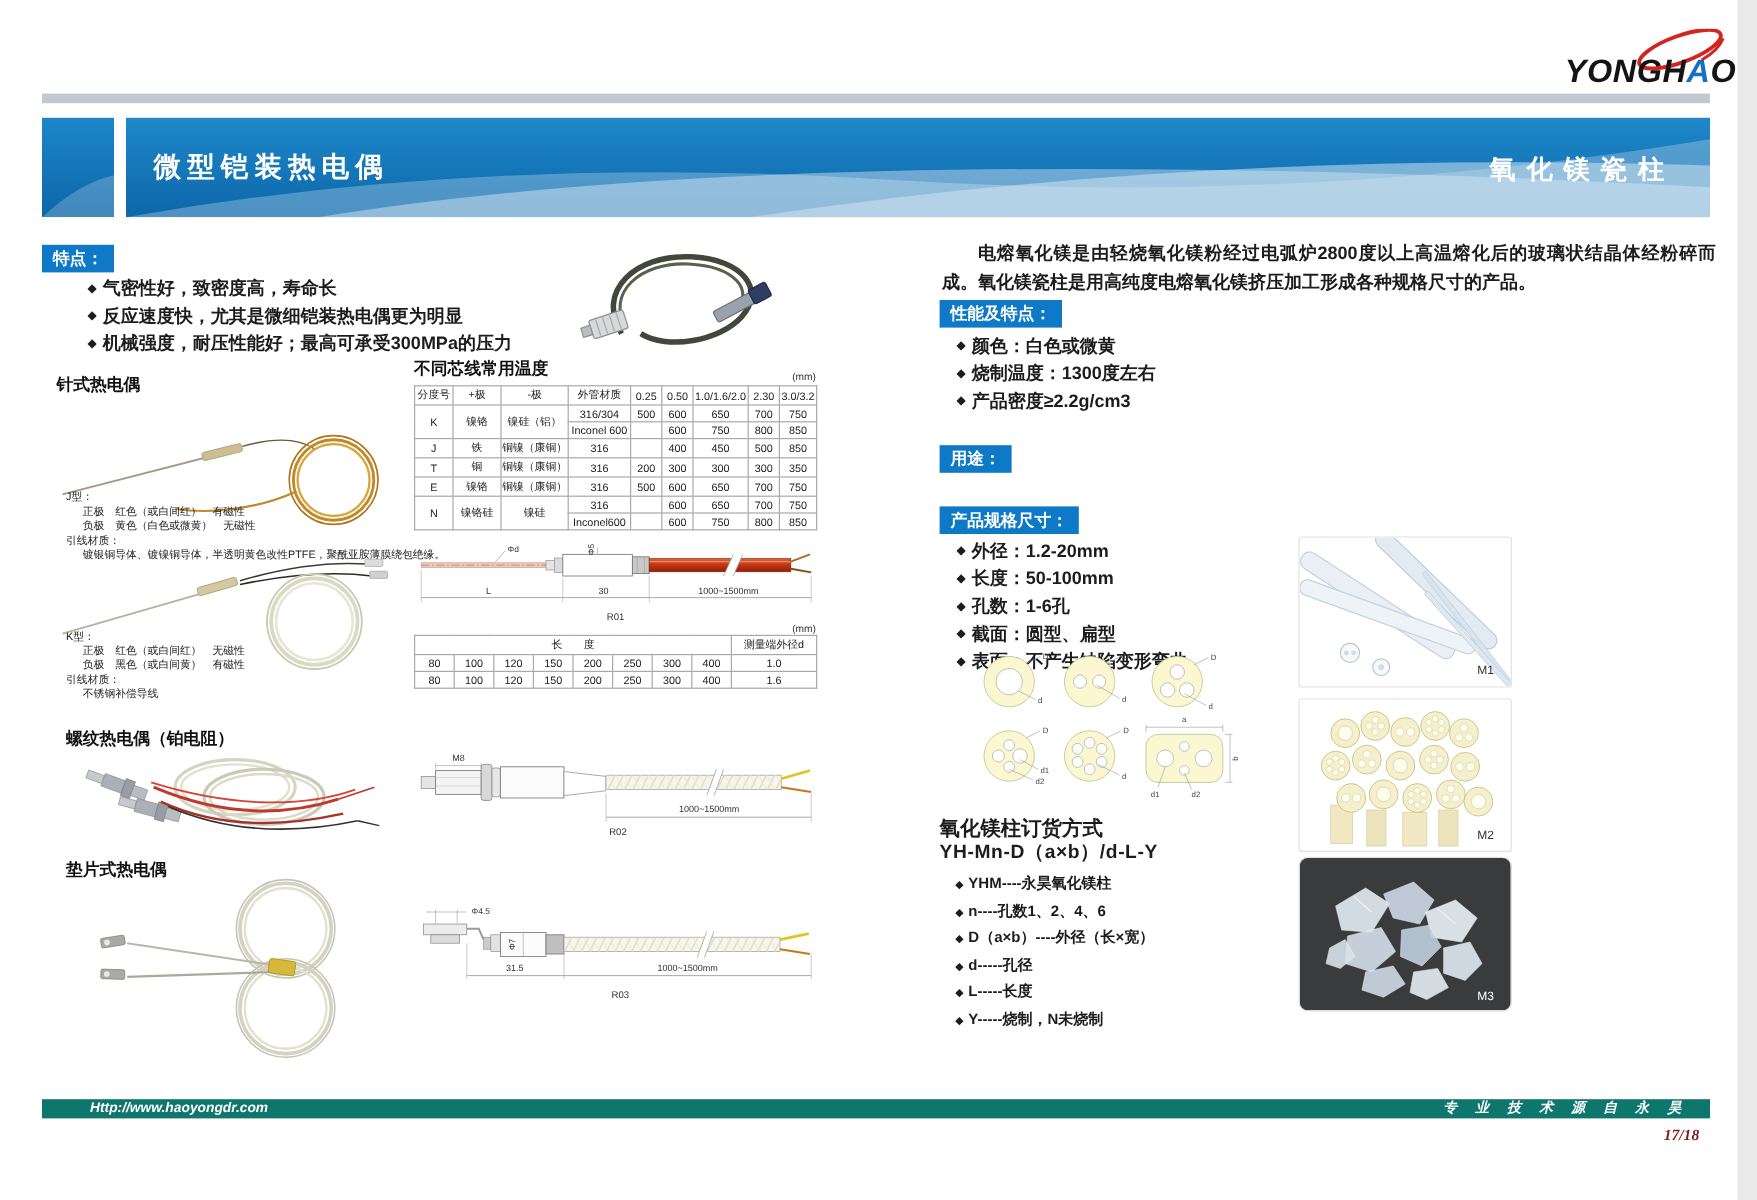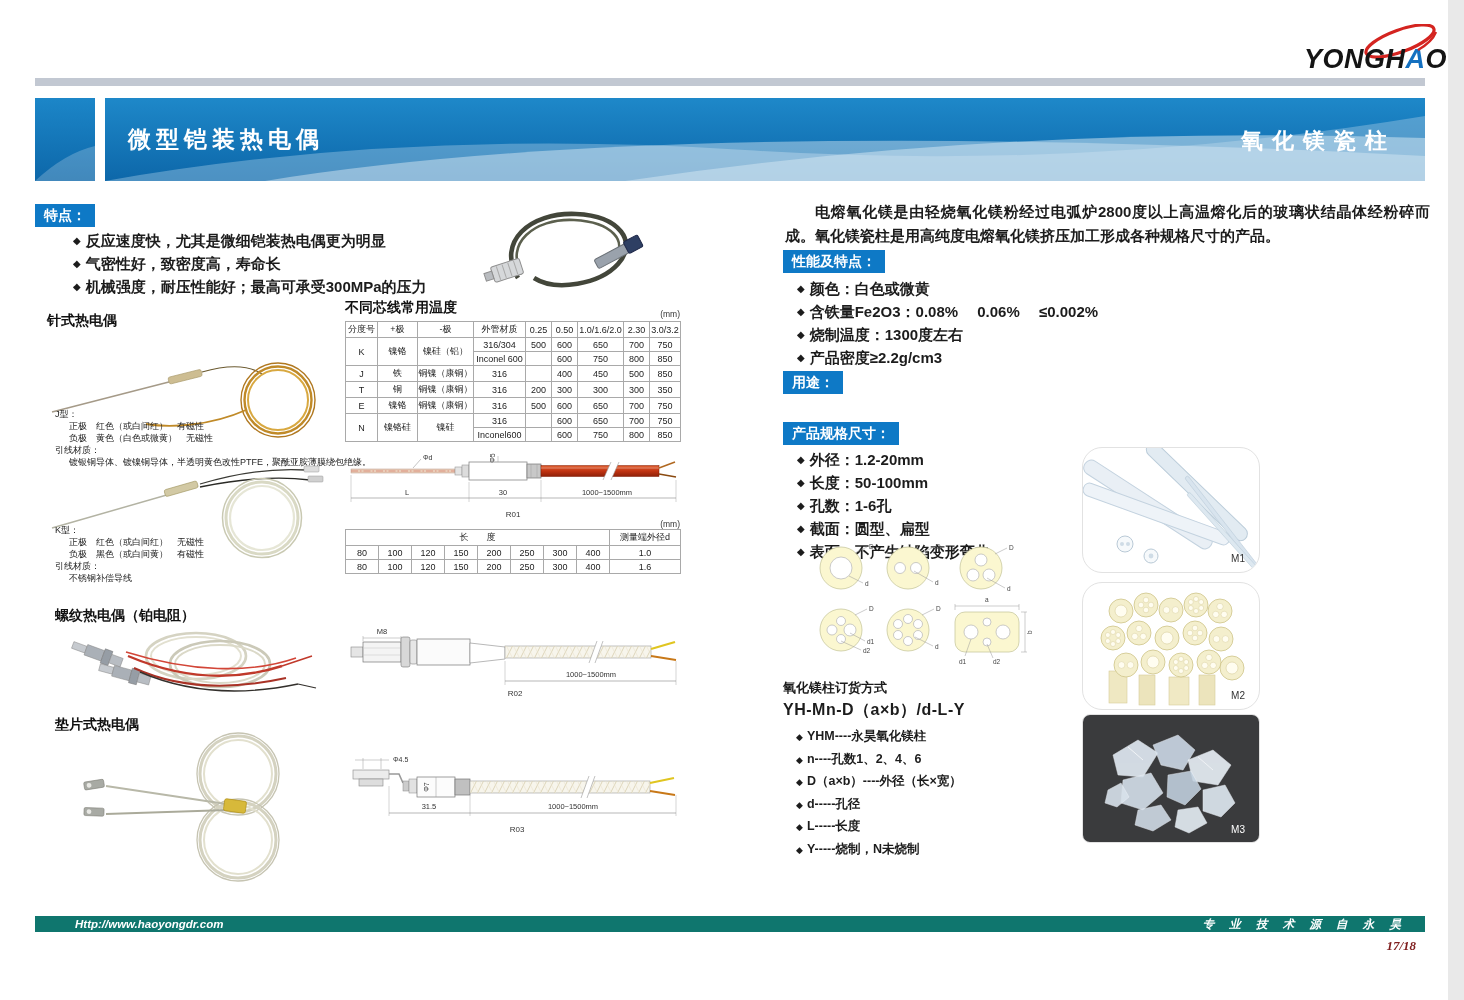--- a/index.html
+++ b/index.html
@@ -14,24 +14,24 @@
   .bl .dm{font-size:10px;margin-right:5px;vertical-align:2px}
   .h2{font-weight:bold;font-size:14px;color:#111;white-space:nowrap}
   .small-spec{font-size:9px;line-height:12px;color:#222;white-space:nowrap}
   .small-spec .ind{padding-left:14px}
   .unit{font-size:8.5px;color:#333}
   table{border-collapse:collapse;background:#fff;table-layout:fixed}
   .ctb{width:335px;font-size:9px;color:#222}
   .ctb th,.ctb td{border:1px solid #a9a9a9;text-align:center;padding:1px 0;
         font-weight:normal;height:11px;overflow:hidden;white-space:nowrap}
   .intro{font-size:15px;font-weight:600;line-height:24px;text-indent:2em;text-align:justify}
-  .ord-t{font-size:13px;font-weight:bold;white-space:nowrap}
+  .ord-t{font-size:17px;font-weight:bold;white-space:nowrap}
   .ord-f{font-size:16px;font-weight:600;white-space:nowrap;letter-spacing:.5px}
   .ord-i{font-size:12.5px;font-weight:bold;line-height:21.5px;white-space:nowrap}
-  .imgbox{border:1px solid #e2e2e2;border-radius:20px;background:#fff;overflow:hidden}
+  .imgbox{border:1px solid #e2e2e2;border-radius:3px;background:#fff;overflow:hidden}
   .footbar{background:#0f766e}
   .foot-txt{color:#fff;font-weight:bold;font-style:italic;font-size:11.5px;line-height:16px;white-space:nowrap}
   .pagenum{font-family:"Liberation Serif","DejaVu Serif",serif;font-weight:bold;
            font-style:italic;font-size:13px;color:#7f1d1d}
   svg text{font-family:"Liberation Sans","DejaVu Sans",sans-serif}
 </style>
 </head>
 <body>
 
 <div id="page">
@@ -68,22 +68,22 @@
     <path d="M0,83 Q300,30 640,52 T1320,18 L1320,83 Z" fill="#9cc6e2" opacity="0.45"></path>
     <path d="M160,83 Q560,18 1320,58 L1320,83 Z" fill="#ffffff" opacity="0.38"></path>
     <path d="M520,83 Q900,26 1320,40 L1320,83 Z" fill="#cfe3f1" opacity="0.55"></path>
   </svg>
   <div class="a bannertitle" style="left:128px;top:124px;letter-spacing:5px">微型铠装热电偶</div>
   <div class="a bannertitle" style="right:52px;top:126px;font-size:22px;letter-spacing:9px">氧化镁瓷柱</div>
 
   <span class="a lblue" style="left:35px;top:204px">特点：</span>
 
   <div class="a" style="left:73px;top:229px">
+    <div class="bl"><span class="dm">◆</span><span>气密性好，致密度高，寿命长</span></div>
     <div class="bl"><span class="dm">◆</span><span>反应速度快，尤其是微细铠装热电偶更为明显</span></div>
-    <div class="bl"><span class="dm">◆</span><span>气密性好，致密度高，寿命长</span></div>
     <div class="bl"><span class="dm">◆</span><span>机械强度，耐压性能好；最高可承受300MPa的压力</span></div>
   </div>
 
   <svg class="a" style="left:478px;top:200px" width="180" height="100">
     <path d="M40,78 C18,42 52,12 98,14 C142,16 160,42 140,64 C122,84 78,92 56,78" fill="none" stroke="#43463a" stroke-width="4.6"></path>
     <path d="M44,74 C26,44 56,18 96,20 C134,22 152,42 134,60" fill="none" stroke="#5c604e" stroke-width="2.6"></path>
     <g transform="rotate(-18 30 70)">
       <rect x="14" y="62" width="30" height="16" rx="2" fill="#d6d8da" stroke="#8f8f8f"></rect>
       <line x1="20" y1="63" x2="20" y2="77" stroke="#a9a9a9"></line>
         <line x1="26" y1="63" x2="26" y2="77" stroke="#a9a9a9"></line>
@@ -442,21 +442,20 @@
     <text x="84" y="59" font-size="7.5" fill="#333" text-anchor="middle">31.5</text>
     <text x="228" y="59" font-size="7.5" fill="#333" text-anchor="middle">1000~1500mm</text>
     <text x="172" y="82" font-size="8" fill="#333" text-anchor="middle">R03</text>
   </svg>
 
   <div class="a intro" style="left:785px;top:200px;width:645px">电熔氧化镁是由轻烧氧化镁粉经过电弧炉2800度以上高温熔化后的玻璃状结晶体经粉碎而成。氧化镁瓷柱是用高纯度电熔氧化镁挤压加工形成各种规格尺寸的产品。</div>
 
   <span class="a lblue" style="left:783px;top:250px">性能及特点：</span>
   <div class="a" style="left:797px;top:277px">
     <div class="bl"><span class="dm">◆</span><span>颜色：白色或微黄</span></div>
-    <div class="bl"><span class="dm">◆</span><span>含铁量Fe2O3：0.08%　 0.06%　 ≤0.002%</span></div>
     <div class="bl"><span class="dm">◆</span><span>烧制温度：1300度左右</span></div>
     <div class="bl"><span class="dm">◆</span><span>产品密度≥2.2g/cm3</span></div>
   </div>
 
   <span class="a lblue" style="left:783px;top:371px">用途：</span>
 
   <span class="a lblue" style="left:783px;top:422px">产品规格尺寸：</span>
   <div class="a" style="left:797px;top:448px">
     <div class="bl"><span class="dm">◆</span><span>外径：1.2-20mm</span></div>
     <div class="bl"><span class="dm">◆</span><span>长度：50-100mm</span></div>

